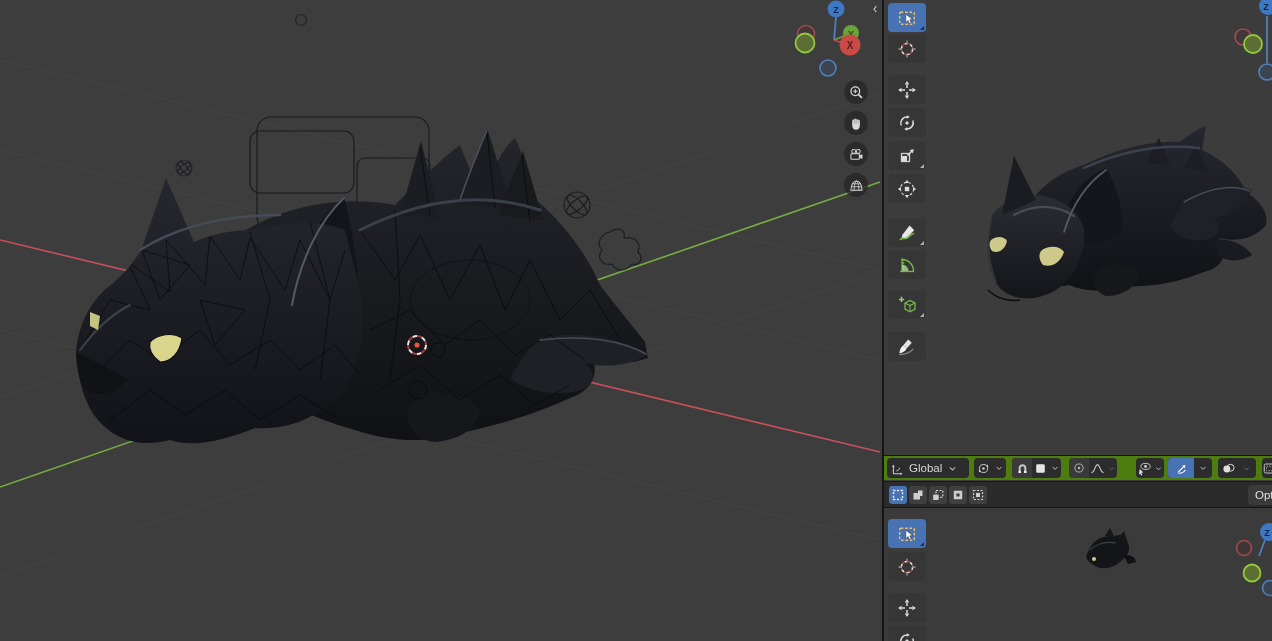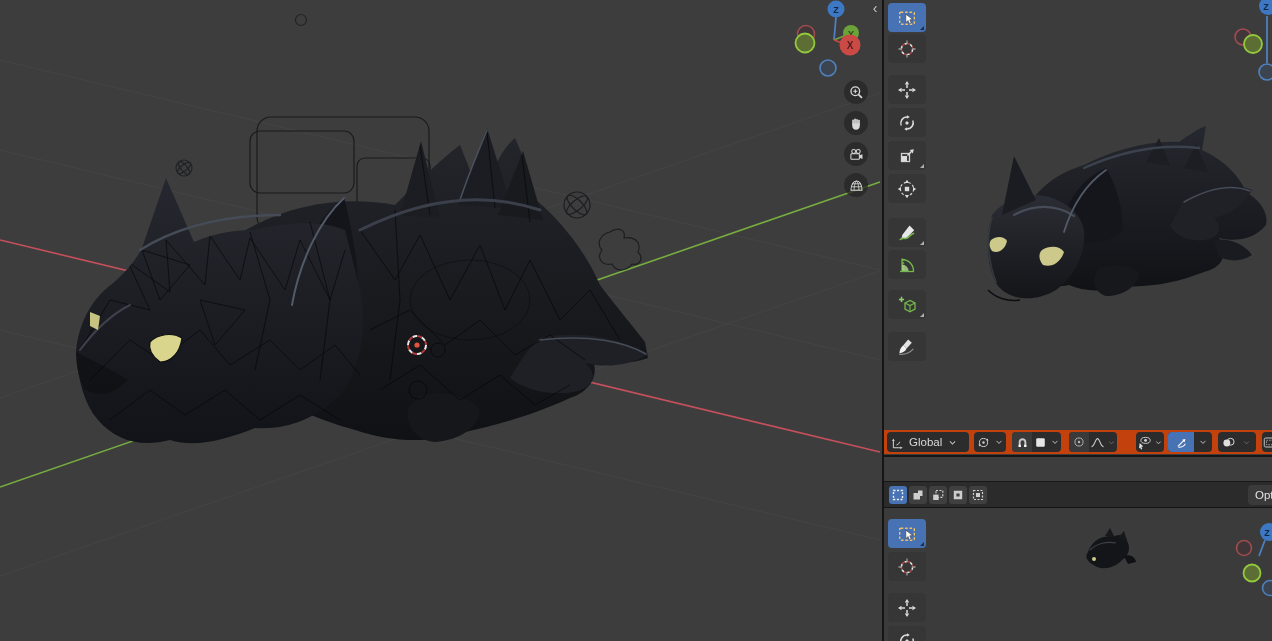--- a/index.html
+++ b/index.html
@@ -9,21 +9,21 @@
     -webkit-font-smoothing:antialiased;
   }
   svg text{font-family:"Liberation Sans",sans-serif;}
 
   
   .vp-main{position:absolute;left:0;top:0;width:882px;height:641px;overflow:hidden;background:#3d3d3d;}
   .divider-v{position:absolute;left:882px;top:0;width:2px;height:641px;background:#151515;}
   .right-col{position:absolute;left:884px;top:0;width:388px;height:641px;}
   .vp-top{position:absolute;left:0;top:0;width:388px;height:455px;overflow:hidden;background:#3c3c3c;}
   .divider-h{position:absolute;left:0;top:455px;width:388px;height:2px;background:#151515;}
-  .hdr-row1{position:absolute;left:0;top:430px;width:388px;height:24px;background:#c2410c;overflow:hidden;}
+  .hdr-row1{position:absolute;left:0;top:456px;width:388px;height:24px;background:#4d7c0f;overflow:hidden;}
   .hdr-row2{position:absolute;left:0;top:481px;width:388px;height:26px;background:#2b2b2b;border-top:1px solid #181818;box-sizing:border-box;overflow:hidden;}
   .vp-bottom{position:absolute;left:0;top:507px;width:388px;height:134px;overflow:hidden;background:#3b3b3b;border-top:1px solid #151515;box-sizing:border-box;}
 
   
   .tbtn{position:absolute;left:4px;width:38px;height:29px;background:#363636;border-radius:4px;
         display:flex;align-items:center;justify-content:center;cursor:pointer;}
   .tbtn.active{background:#4772b3;}
   .tbtn .ic{width:20px;height:20px;display:block;}
   .tbtn.flyout::after{content:"";position:absolute;right:2px;bottom:2px;
         border-left:4px solid transparent;border-bottom:4px solid rgba(215,215,215,.75);}

